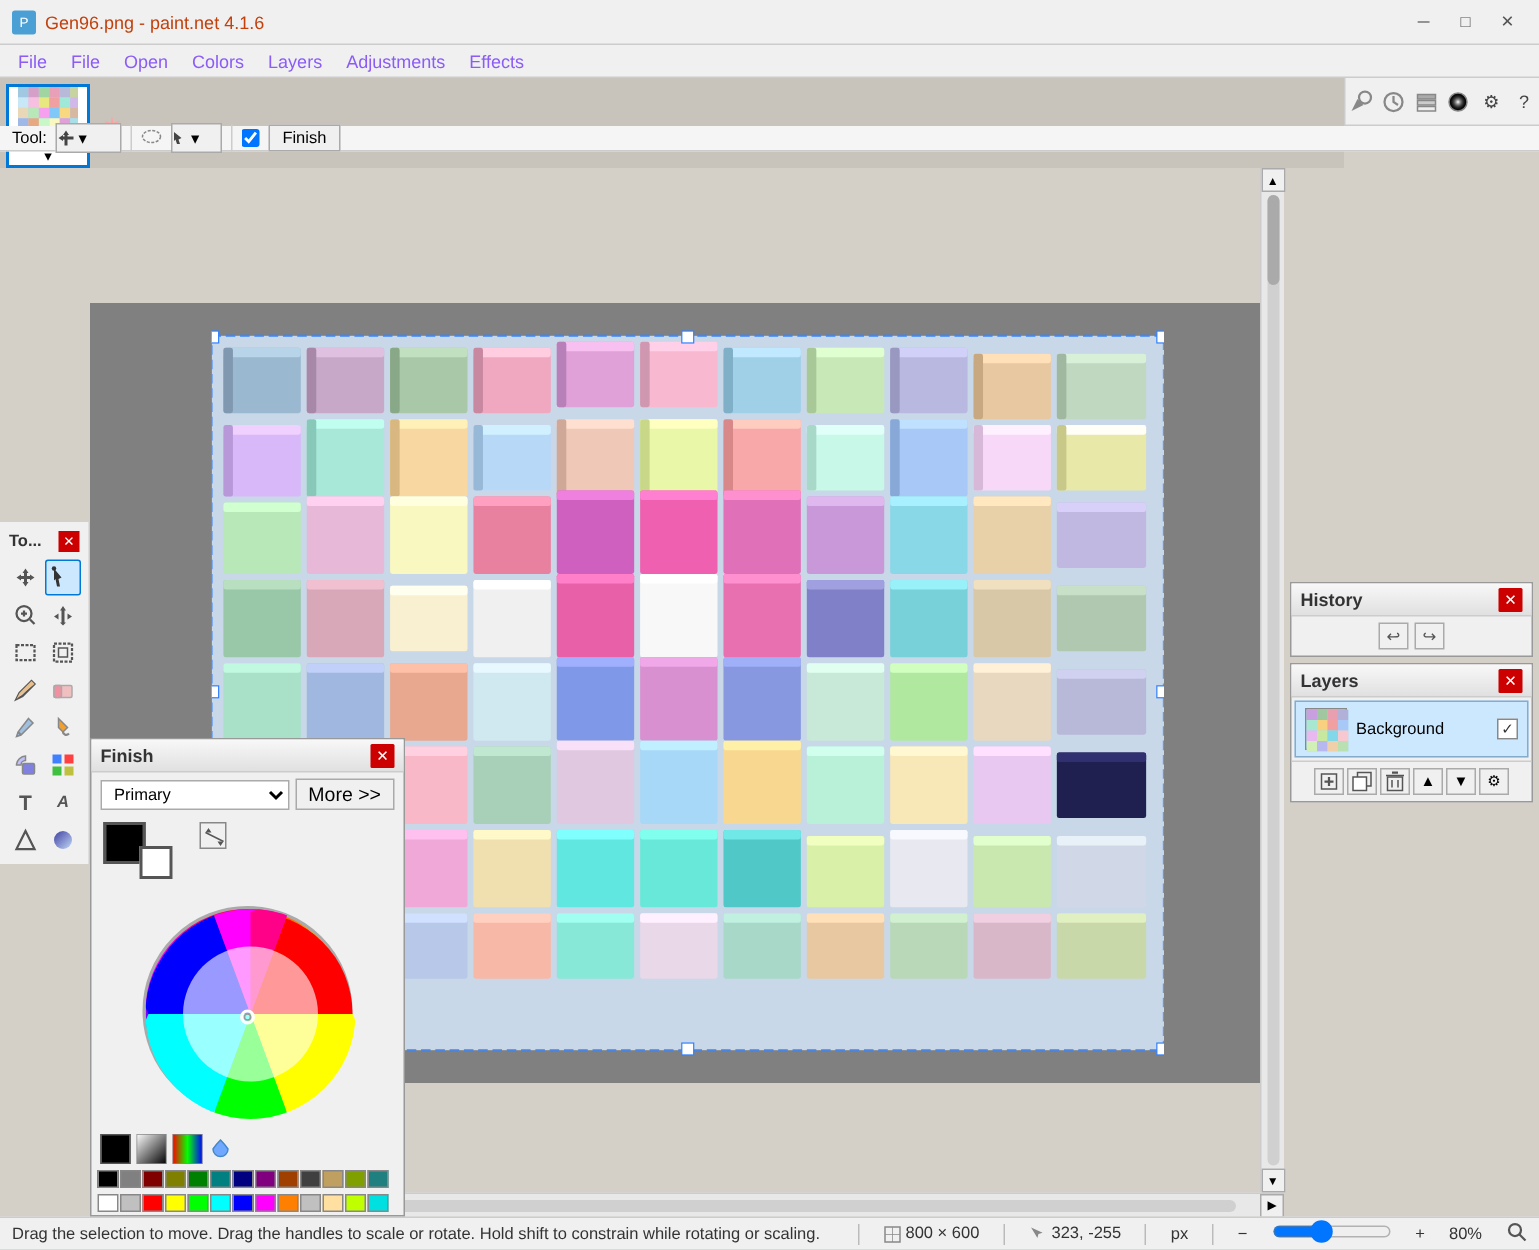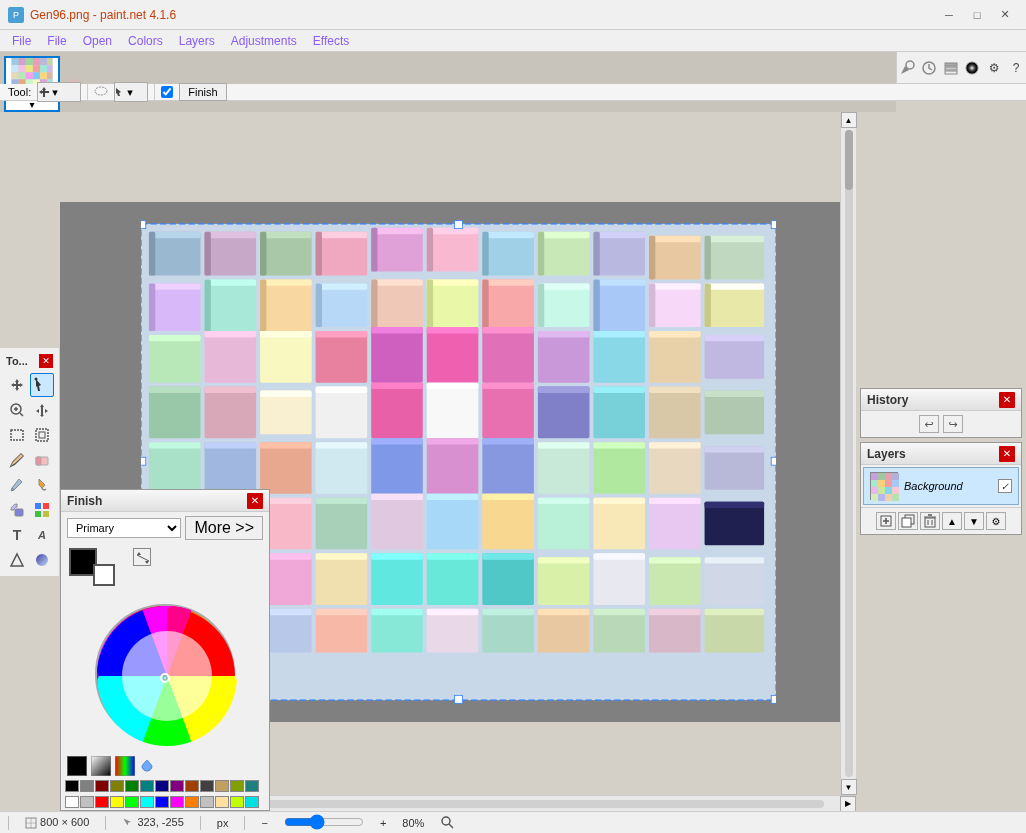--- a/index.html
+++ b/index.html
@@ -45,33 +45,33 @@
     .panel-close { margin-left: auto; width: 16px; height: 16px; background: #c00; border: none; cursor: pointer; color: white; font-size: 10px; display: flex; align-items: center; justify-content: center; border-radius: 1px; }
     .panel-content { padding: 2px; }
     .history-item { padding: 3px 6px; background: #cce8ff; border: 1px solid #84accc; font-size: 11px; color: #333; display: flex; align-items: center; gap: 4px; cursor: pointer; }
     .history-item .hist-icon { width: 12px; height: 12px; background: #f0a000; border-radius: 1px; display: inline-block; }
     .history-nav { display: flex; gap: 4px; padding: 4px; justify-content: center; }
     .hist-nav-btn { width: 20px; height: 18px; border: 1px solid #aaa; background: #f0f0f0; cursor: pointer; display: flex; align-items: center; justify-content: center; font-size: 11px; color: #555; }
     .history-empty { height: 120px; }
 
     
     #layers-panel { background: #f0f0f0; border: 1px solid #999; }
-    .layer-item { display: flex; align-items: center; padding: 4px 6px; gap: 6px; background: #cce8ff; border: 1px solid #84accc; margin: 2px; font-style: italic; }
+    .layer-item { display: flex; align-items: center; padding: 4px 6px; gap: 6px; background: #cce8ff; border: 1px solid #84accc; margin: 2px; }
     .layer-thumb { width: 28px; height: 28px; border: 1px solid #888; background: linear-gradient(45deg, #a8d8ea 25%, #e8a1d5 50%, #b8e4b8 75%); }
     .layer-name { font-size: 11px; flex: 1; }
     .layer-check { width: 14px; height: 14px; border: 1px solid #888; background: white; display: flex; align-items: center; justify-content: center; font-size: 10px; color: #333; }
     .layers-toolbar { display: flex; gap: 2px; padding: 4px; border-top: 1px solid #ccc; justify-content: center; flex-wrap: wrap; }
     .layer-tb-btn { width: 20px; height: 18px; border: 1px solid #aaa; background: #f0f0f0; cursor: pointer; font-size: 10px; display: flex; align-items: center; justify-content: center; }
 
     
     #colors-panel { position: absolute; bottom: 22px; left: 60px; width: 210px; background: #f0f0f0; border: 1px solid #999; z-index: 10; }
     .color-wheel-container { width: 140px; height: 140px; border-radius: 50%; margin: 6px auto; position: relative; background: conic-gradient(red, yellow, lime, cyan, blue, magenta, red); border: 2px solid #aaa; }
     .primary-select { margin: 4px 6px; display: flex; gap: 4px; align-items: center; }
     .primary-dropdown { flex: 1; height: 20px; border: 1px solid #aaa; background: white; font-size: 11px; padding: 0 4px; }
-    .more-btn { padding: 2px 8px; border: 1px solid #aaa; background: #f0f0f0; font-size: 16px; cursor: pointer; }
+    .more-btn { padding: 2px 8px; border: 1px solid #aaa; background: #f0f0f0; font-size: 13px; cursor: pointer; }
     .swatch-container { position: relative; width: 50px; height: 42px; margin-right: 8px; }
     .palette-row { display: flex; padding: 2px 4px; gap: 1px; }
     .palette-color { width: 14px; height: 12px; border: 1px solid #888; cursor: pointer; }
 
     
     #statusbar { position: absolute; bottom: 0; left: 0; right: 0; height: 22px; background: #f0f0f0; border-top: 1px solid #ccc; display: flex; align-items: center; padding: 0 8px; font-size: 11px; color: #333; gap: 16px; }
     .status-sep { width: 1px; height: 14px; background: #bbb; }
     #scroll-h { position: absolute; bottom: 22px; left: 60px; right: 170px; height: 16px; background: #e8e8e8; border-top: 1px solid #ccc; display: flex; align-items: center; }
     #scroll-v { position: absolute; top: 112px; right: 170px; bottom: 38px; width: 16px; background: #e8e8e8; border-left: 1px solid #ccc; }
     .scroll-track { flex: 1; height: 8px; background: #d0d0d0; margin: 0 16px; border-radius: 4px; }
@@ -854,20 +854,21 @@
 
 <div id="scroll-v" style="display:flex;flex-direction:column;align-items:center;">
   <button style="width:16px;height:16px;border:1px solid #aaa;background:#f0f0f0;font-size:8px;cursor:pointer;">▲</button>
   <div style="flex:1;width:8px;background:#d0d0d0;margin:2px 4px;border-radius:4px;position:relative;">
     <div style="width:8px;height:60px;background:#aaa;border-radius:4px;cursor:pointer;"></div>
   </div>
   <button style="width:16px;height:16px;border:1px solid #aaa;background:#f0f0f0;font-size:8px;cursor:pointer;">▼</button>
 </div>
 
 <div id="statusbar">
+  <span style="flex:1;overflow:hidden;white-space:nowrap;text-overflow:ellipsis;">Drag the selection to move. Drag the handles to scale or rotate. Hold shift to constrain while rotating or scaling.</span>
   <div class="status-sep"></div>
   <span>
     <svg width="12" height="12" viewBox="0 0 12 12" style="vertical-align:middle;">
         <rect x="1" y="1" width="10" height="10" fill="none" stroke="#888" stroke-width="1"></rect>
         <line x1="1" y1="6" x2="11" y2="6" stroke="#888" stroke-width="0.5"></line>
         <line x1="6" y1="1" x2="6" y2="11" stroke="#888" stroke-width="0.5"></line>
       </svg>
     <span>800 × 600</span>
   </span>
   <div class="status-sep"></div>

